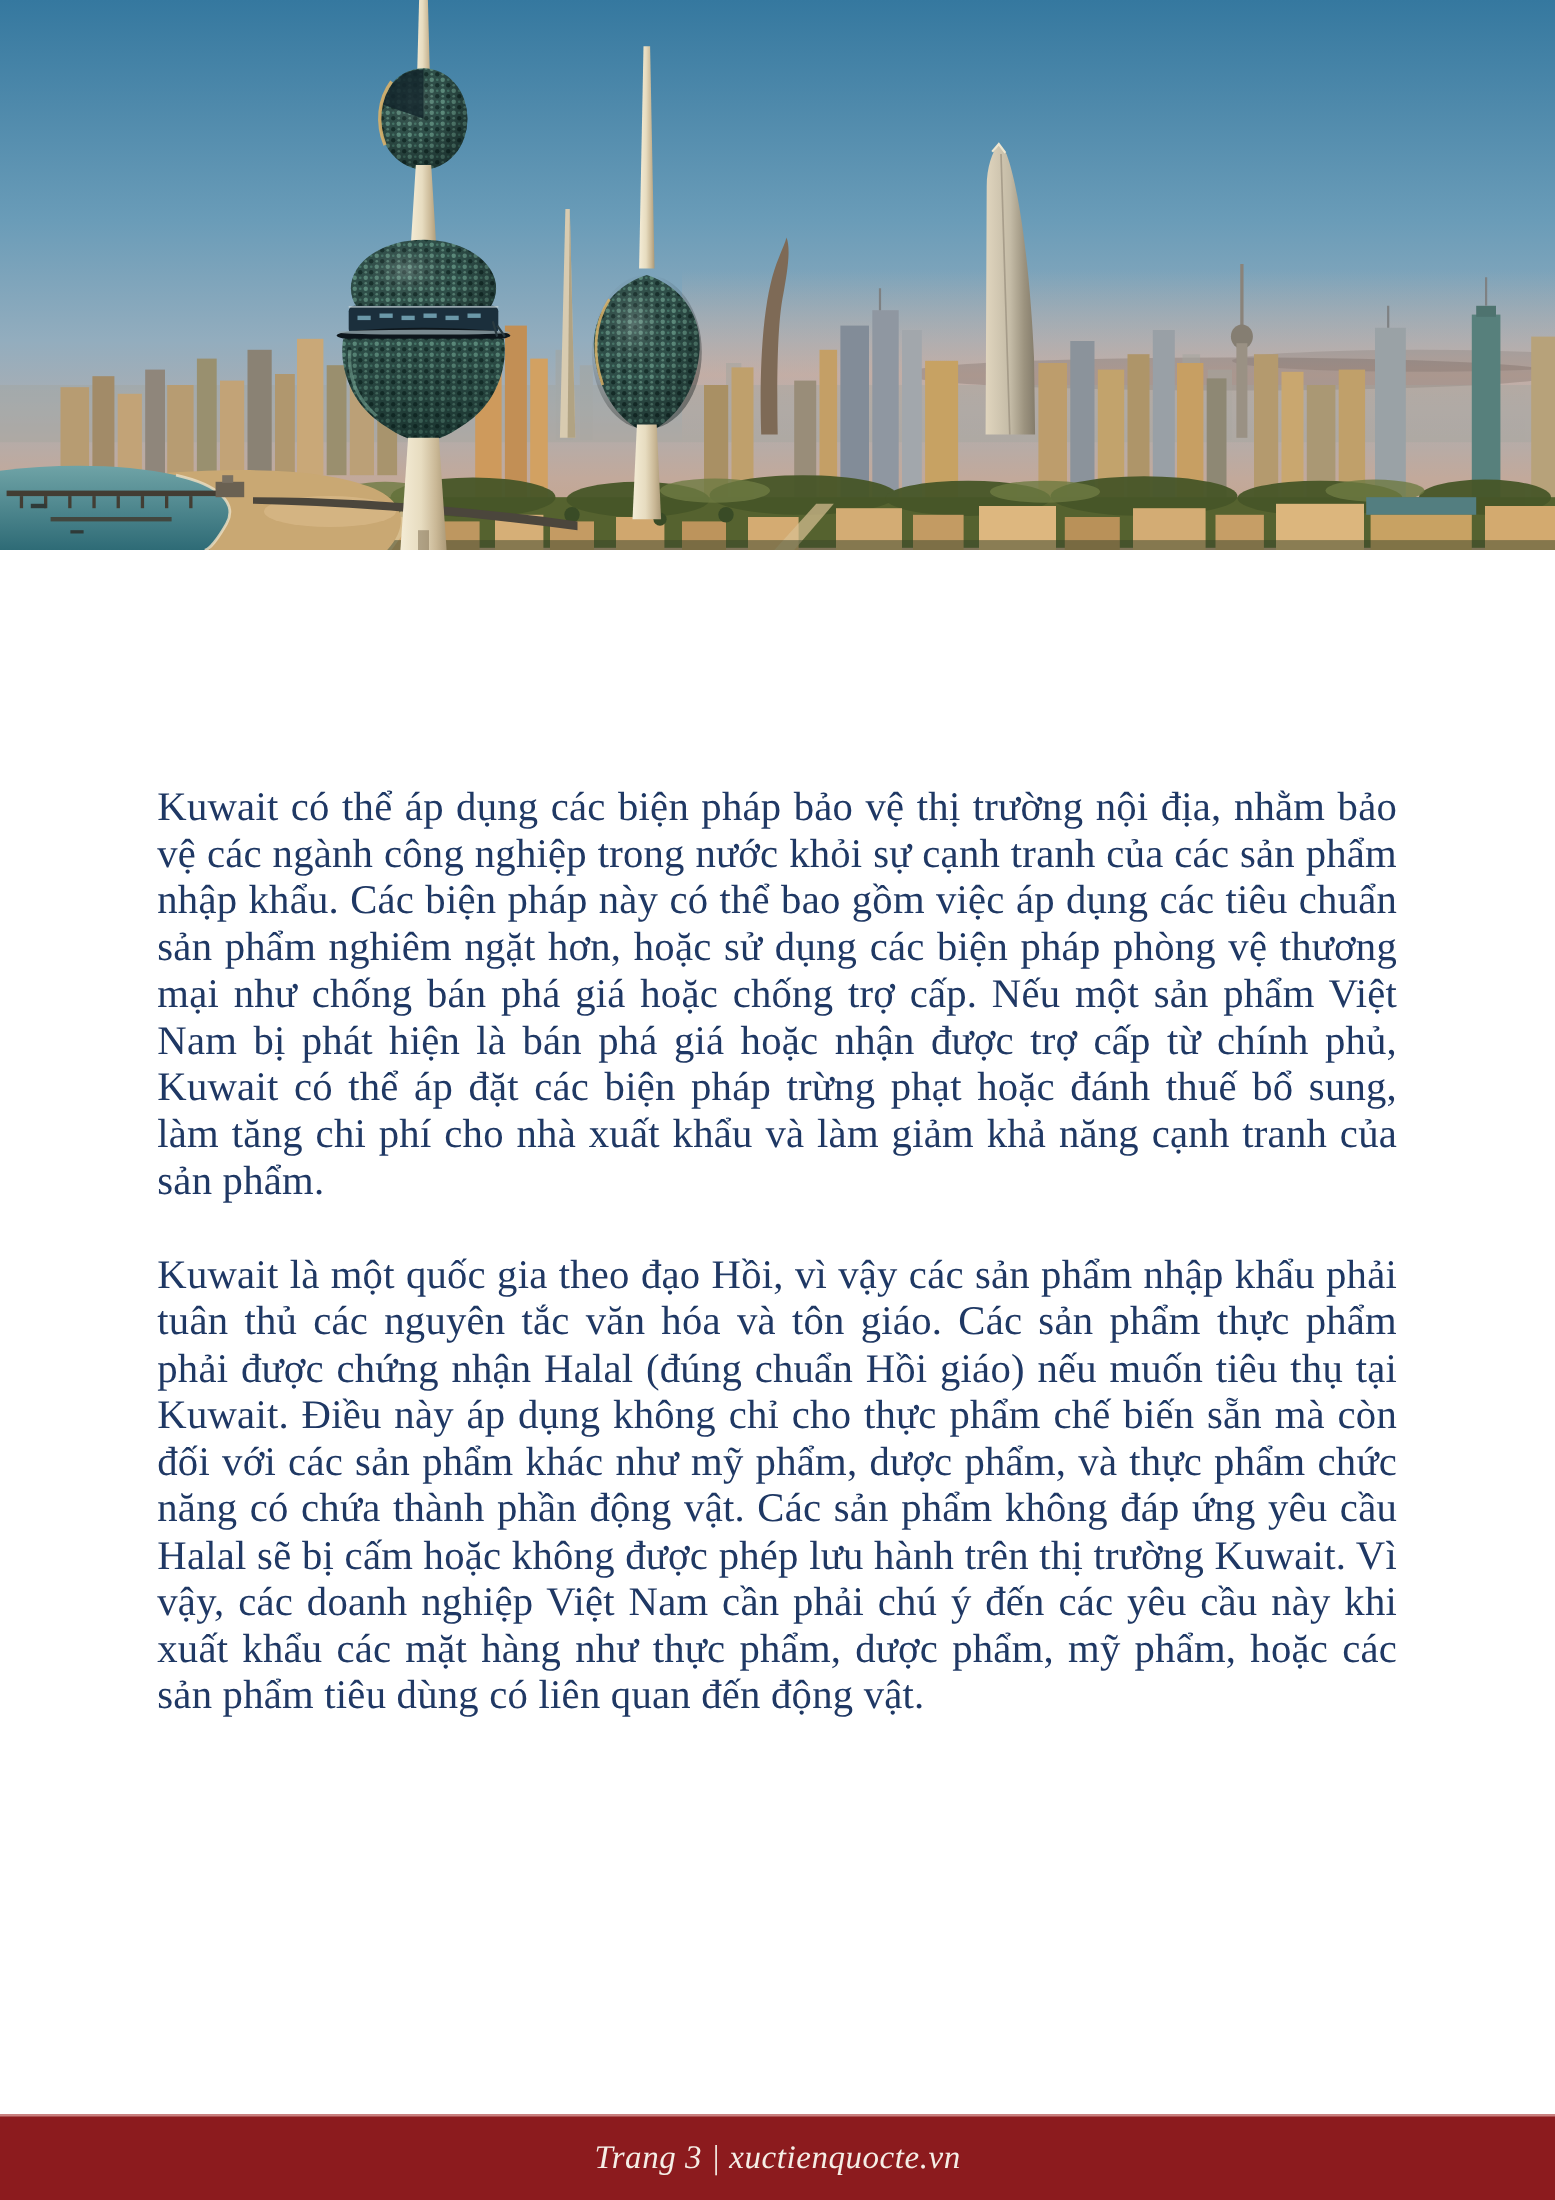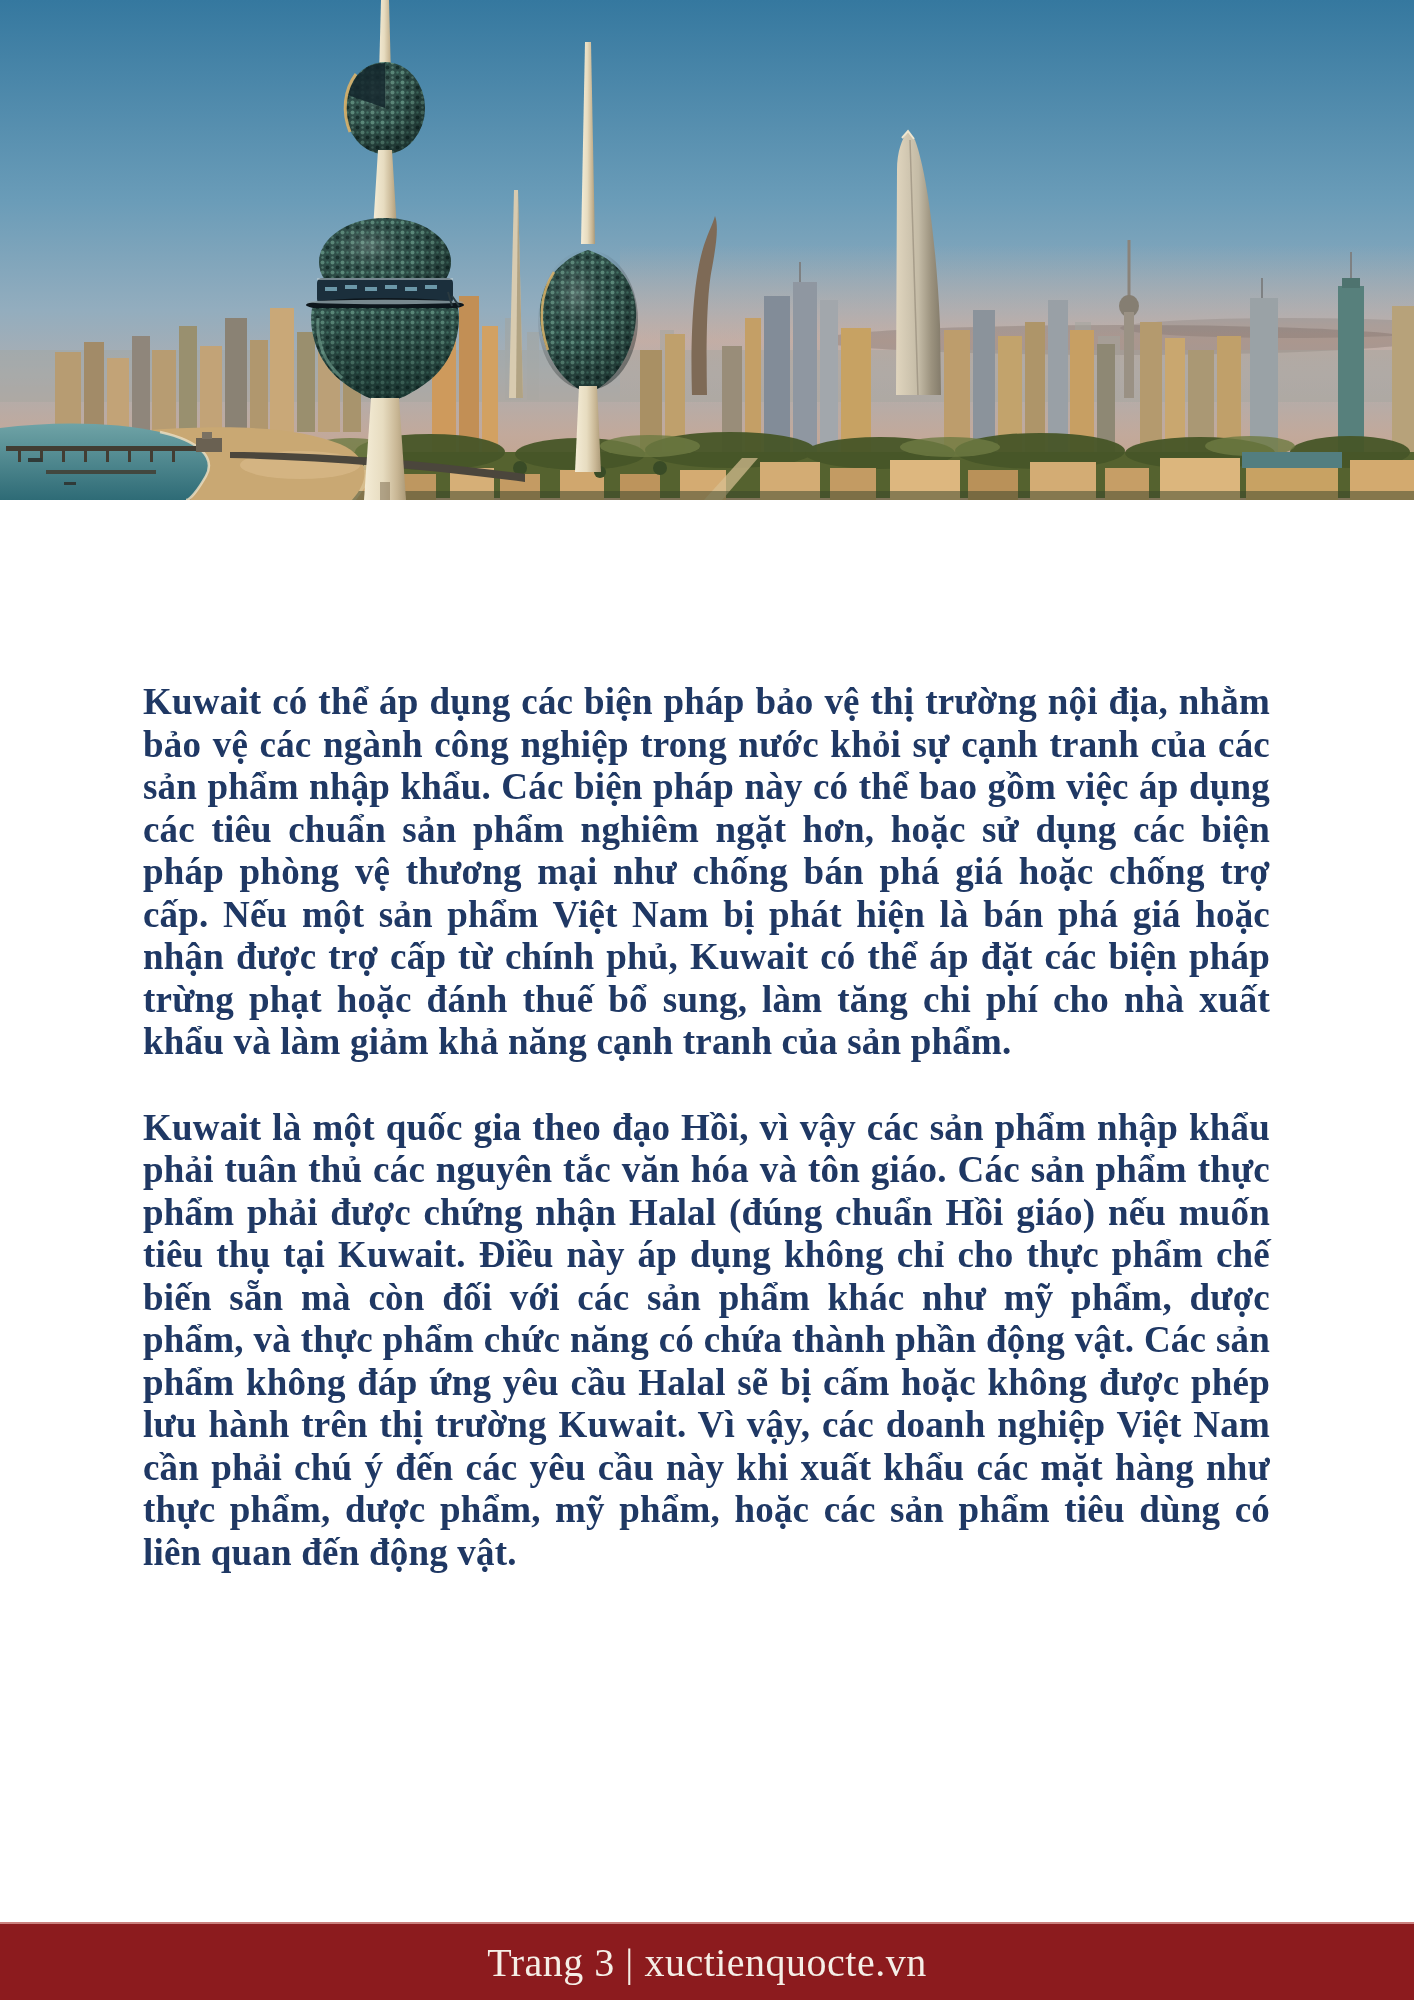--- a/index.html
+++ b/index.html
@@ -5,39 +5,40 @@
   :root{
     --body-text:#1F3864;
     --footer-background:#8C1B1E;
     --footer-text:#F5EEE6;
   }
   html,body{margin:0;padding:0;}
   body{width:1414px;height:2000px;background:#fff;font-family:"Liberation Serif","DejaVu Serif",serif;}
   .page{position:relative;width:1414px;height:2000px;background:#ffffff;overflow:hidden;}
   .hero{position:absolute;top:0;left:0;width:1414px;height:500px;overflow:hidden;}
   .hero svg{display:block;width:1414px;height:500px;}
-  .content{position:absolute;top:681px;left:143px;width:1127px;font-weight:bold;}
+  .content{position:absolute;top:713px;left:143px;width:1127px;}
   .content p{
     margin:0 0 43px 0;
     color:var(--body-text,#1F3864);
     font-size:37px;
     line-height:42.5px;
     text-align:justify;
     letter-spacing:0.2px;
   }
   .footer{
     position:absolute;left:0;top:1922px;width:1414px;height:78px;
     background:var(--footer-background,#8C1B1E);
     border-top:2px solid rgba(255,214,208,0.55);
     box-sizing:border-box;
     display:flex;align-items:center;justify-content:center;
   }
   .footer span{
     color:var(--footer-text,#F5EEE6);
-    font-size:40px;
+    font-style:italic;
+    font-size:30px;
     letter-spacing:0.5px;
   }
 </style>
 </head>
 <body>
 
 <div class="page">
 
   <div class="hero">
     <svg viewBox="0 0 1414 500" preserveAspectRatio="none" aria-hidden="true">

